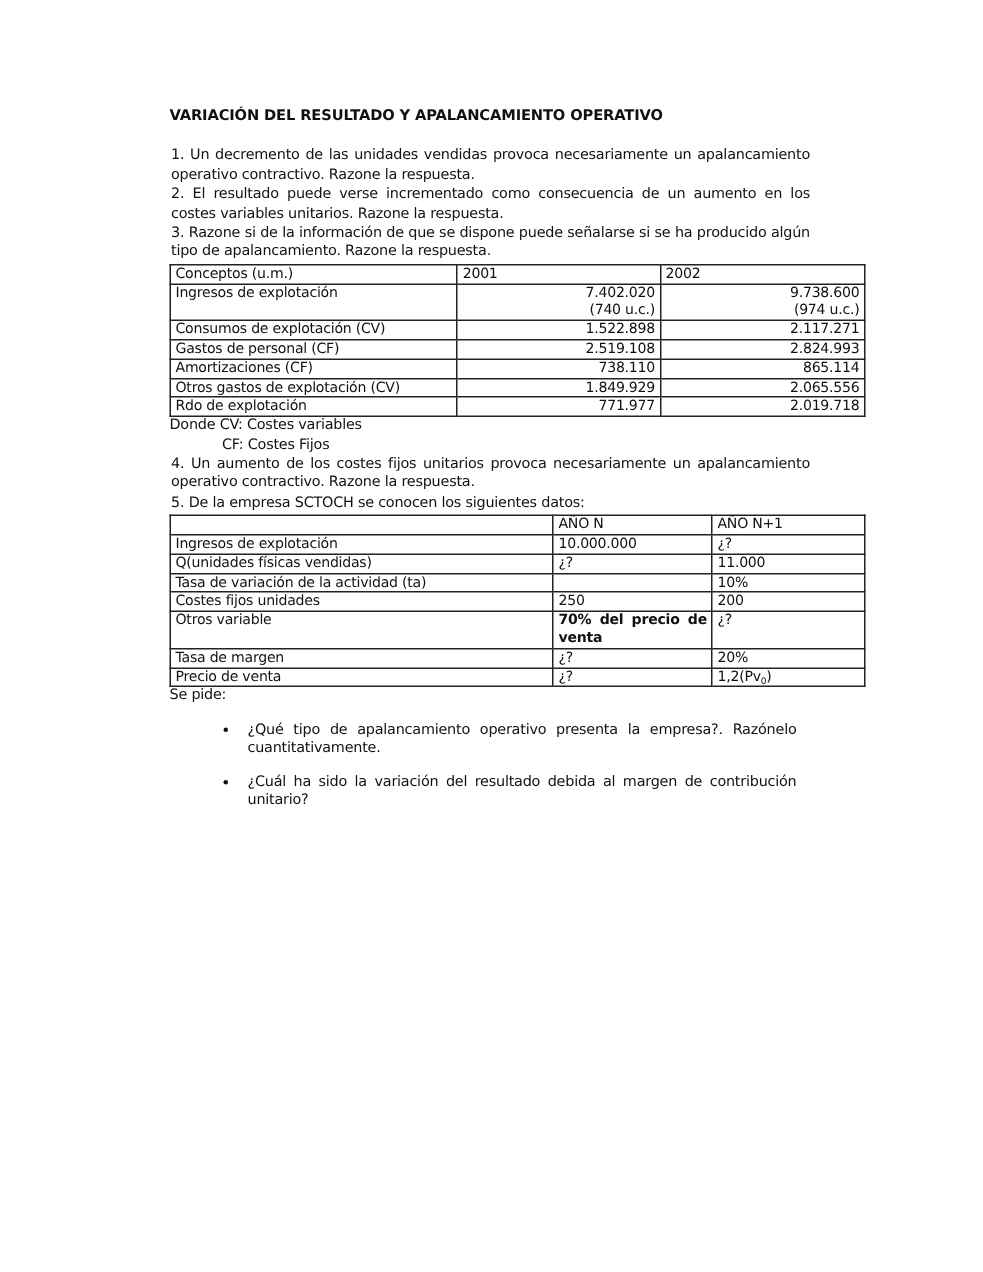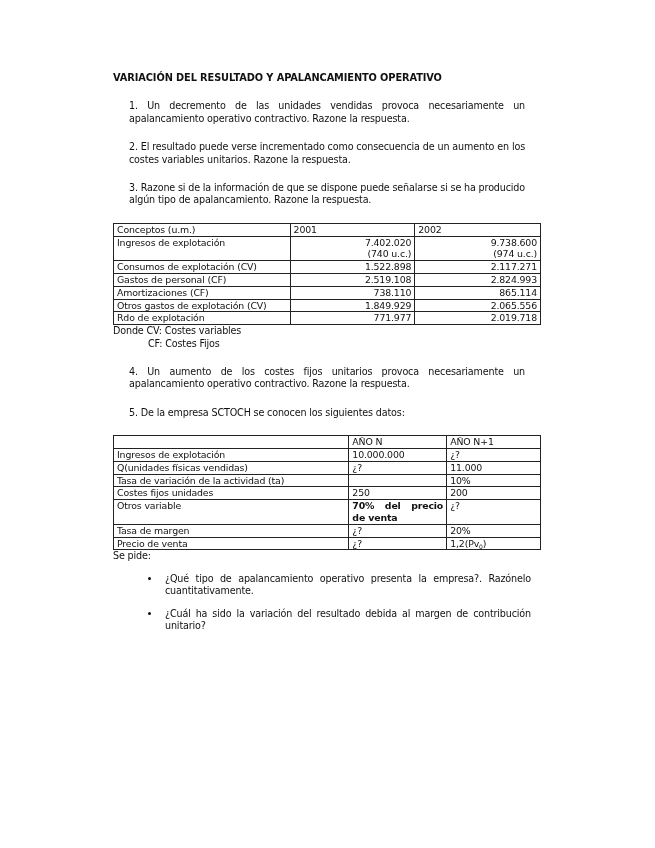--- a/index.html
+++ b/index.html
@@ -1,21 +1,21 @@
 <!DOCTYPE html>
 <html><head>
 <meta charset="utf-8">
 <style>
   html, body { margin:0; padding:0; background:#ffffff; }
   body { width:655px; height:848px; position:relative; overflow:hidden;
          font-family:"DejaVu Sans", sans-serif; color:#111; }
   .page { position:absolute; left:113px; top:72px; width:428px; font-size:9.6px; line-height:12.4px; letter-spacing:-0.15px; }
   .title { font-weight:bold; font-size:9.8px; letter-spacing:-0.1px; margin:0 0 14px 0; }
-  .para { text-align:justify; margin:16px; }
-  table { border-collapse:collapse; width:428px; font-size:9.4px; line-height:11.8px; }
+  .para { text-align:justify; margin:1px; }
+  table { border-collapse:collapse; width:464px; font-size:9.4px; line-height:11.8px; }
   td { border:1px solid #222; padding:0 3px; vertical-align:top; }
   .t1 td.num { text-align:right; }
   .t1 col.c0 { width:177px; } .t1 col.c1 { width:125px; } .t1 col.c2 { width:126px; }
   .t1 td.hd { }
   .t2 col.c0 { width:236px; } .t2 col.c1 { width:98px; } .t2 col.c2 { width:94px; }
   .note { margin:0; }
   .note2 { margin:0 0 0 35px; }
   ul { margin:0; padding:0 0 0 38px; }
   li { text-align:justify; margin:10px; padding-left:4px; }
   sub { font-size:6px; vertical-align:-2px; line-height:0; }

